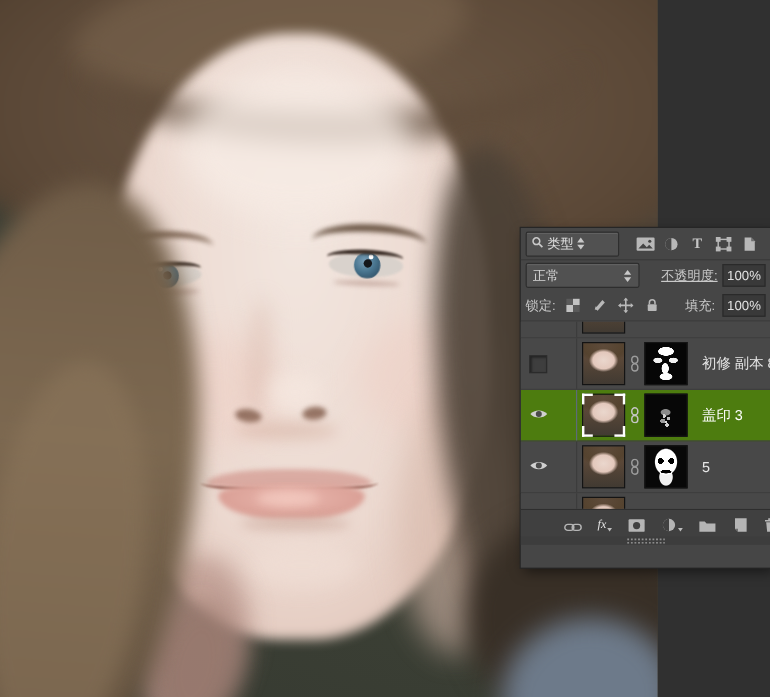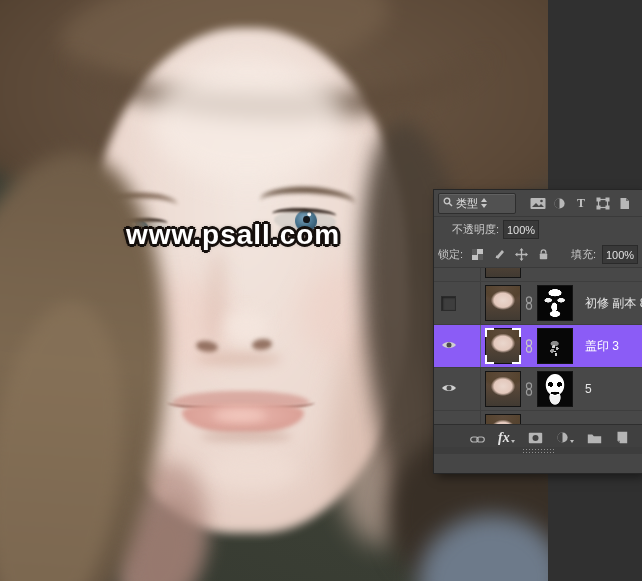--- a/index.html
+++ b/index.html
@@ -104,33 +104,33 @@
   .updown i.up{border-bottom:4px solid #c9c9c9;margin-bottom:2px;}
   .updown i.dn{border-top:4px solid #c9c9c9;}
   .ficons{display:flex;flex:1;justify-content:space-between;padding:0 4px 0 10px;}
   .fbtn{width:20px;height:18px;display:flex;align-items:center;justify-content:center;background:none;border:none;padding:0;}
   .tglyph{color:#c6c6c6;font-weight:bold;font-size:12px;font-family:"Liberation Serif",serif;}
 
   .blend-row{display:flex;align-items:center;height:25px;padding:0 4px;gap:4px;}
   .blend-select{display:flex;align-items:center;justify-content:space-between;width:100px;height:19px;
     padding:0 5px;background:#515151;border:1px solid #2e2e2e;box-shadow:inset 0 1px 0 #616161;border-radius:2px;}
   .lbl{color:#c9c9c9;white-space:nowrap;}
-  .blend-row .lbl{margin-left:14px;}
+  .blend-row .lbl{margin-left:14px;text-decoration:underline;}
   .val{min-width:34px;height:17px;display:flex;align-items:center;justify-content:center;
     background:#393939;border:1px solid #2a2a2a;color:#e0e0e0;}
 
   .lock-row{display:flex;align-items:center;height:25px;padding:0 4px;gap:6px;border-bottom:1px solid #3a3a3a;}
   .lockbtn{width:16px;height:16px;display:flex;align-items:center;justify-content:center;background:none;border:none;padding:0;}
   .checker{display:inline-block;width:11px;height:11px;
     background:conic-gradient(#c2c2c2 25%,#5a5a5a 0 50%,#c2c2c2 0 75%,#5a5a5a 0);}
   .lock-row .fill{margin-left:auto;}
 
   .list{height:156px;overflow:hidden;background:#484848;}
   .row{display:flex;align-items:center;height:42px;border-bottom:1px solid #3e3e3e;position:relative;background:#484848;}
-  .row.selected{background:#8b5cf6;}
+  .row.selected{background:#4d7c0f;}
   .row.selected .name{color:#fff;}
   .eye-cell{width:46px;height:100%;display:flex;align-items:center;border-right:1px solid #3c3c3c;flex:none;}
   .row.selected .eye-cell{border-right-color:#5d6b79;}
   .eye-ic{margin-left:7px;}
   .hidden-box{margin-left:7px;width:13px;height:13px;background:#3e3e3e;border:1px solid #2b2b2b;
     box-shadow:inset 1px 1px 2px rgba(0,0,0,.5);}
   .thumb{width:34px;height:34px;border:1px solid #141414;margin-left:4px;flex:none;position:relative;}
   .mini-photo{background:
     radial-gradient(ellipse 58% 46% at 50% 42%,#ead7cd 0%,#e3c8bc 45%,transparent 62%),
     radial-gradient(ellipse 85% 55% at 50% 6%,#5e4b3a 0%,#55432f 60%,transparent 78%),
@@ -166,21 +166,21 @@
     #080808;}
   .name{margin-left:12px;font-size:12px;color:#e6e6e6;white-space:nowrap;}
   .row.partial-top{height:13px;overflow:hidden;}
   .row.partial-top .inner{position:absolute;left:0;top:-29px;width:100%;height:42px;display:flex;align-items:center;}
   .row.partial-bottom{height:16px;overflow:hidden;border-bottom:none;}
   .row.partial-bottom .inner{position:absolute;left:0;top:0;width:100%;height:42px;display:flex;align-items:center;}
 
   .footer{display:flex;align-items:center;height:22px;background:#404040;border-top:1px solid #2e2e2e;
     padding-left:36px;gap:13px;}
   .footbtn{background:none;border:none;padding:0;display:flex;align-items:flex-end;height:15px;}
-  .fx-label{font-family:"Liberation Serif",serif;font-style:italic;font-weight:bold;color:#e5e5e5;font-size:14px;line-height:12px;}
+  .fx-label{font-family:"Liberation Serif",serif;font-style:italic;font-weight:normal;color:#e5e5e5;font-size:10px;line-height:12px;}
   .mini-caret{width:0;height:0;border-left:2.5px solid transparent;border-right:2.5px solid transparent;
     border-top:3px solid #bdbdbd;margin:0 0 1px 1px;}
   .grip-strip{height:7px;background:#3d3d3d;display:flex;justify-content:center;align-items:center;}
   .grip{width:32px;height:5px;background-image:radial-gradient(#8f8f8f 30%,transparent 32%);background-size:3px 3px;}
 </style>
 </head>
 <body>
 
 <div class="stage">
 
@@ -225,21 +225,20 @@
     <div class="blob lip-hi"></div>
     <div class="blob lip-under"></div>
     <div class="blob chin-hi"></div>
     <div class="blob neck-shadow"></div>
     <div class="blob neck-shadow2"></div>
     <div class="blob hair-right-in"></div>
     <div class="blob hair-over-shoulder"></div>
     <div class="blob shoulder"></div>
     <div class="blob hair-left"></div>
     <div class="blob hair-left-hi"></div>
-    <div class="wm-center">www.psall.com</div>
   </div>
 
 
   <div class="panel">
 
     <div class="panel-body">
       <div class="filter-row">
         <div class="kind-combo">
           <span>
             <svg width="10" height="10" viewBox="0 0 10 10">
@@ -282,20 +281,27 @@
           <button class="fbtn">
             <svg width="12" height="13" viewBox="0 0 12 13">
                 <path d="M2.5 1 h5.5 l3 3 v8 h-8.5 z" fill="#b8b8b8"></path>
                 <path d="M8 1 v3 h3 z" fill="#6e6e6e"></path>
               </svg>
           </button>
         </div>
       </div>
 
       <div class="blend-row">
+        <div class="blend-select">
+          <span>正常</span>
+          <span class="updown">
+              <i class="up"></i>
+              <i class="dn"></i>
+            </span>
+        </div>
         <span class="lbl">不透明度:</span>
         <div class="val">
           <span>100%</span>
         </div>
       </div>
 
       <div class="lock-row">
         <span class="lbl">锁定:</span>
         <button class="lockbtn">
             <span class="checker"></span>

